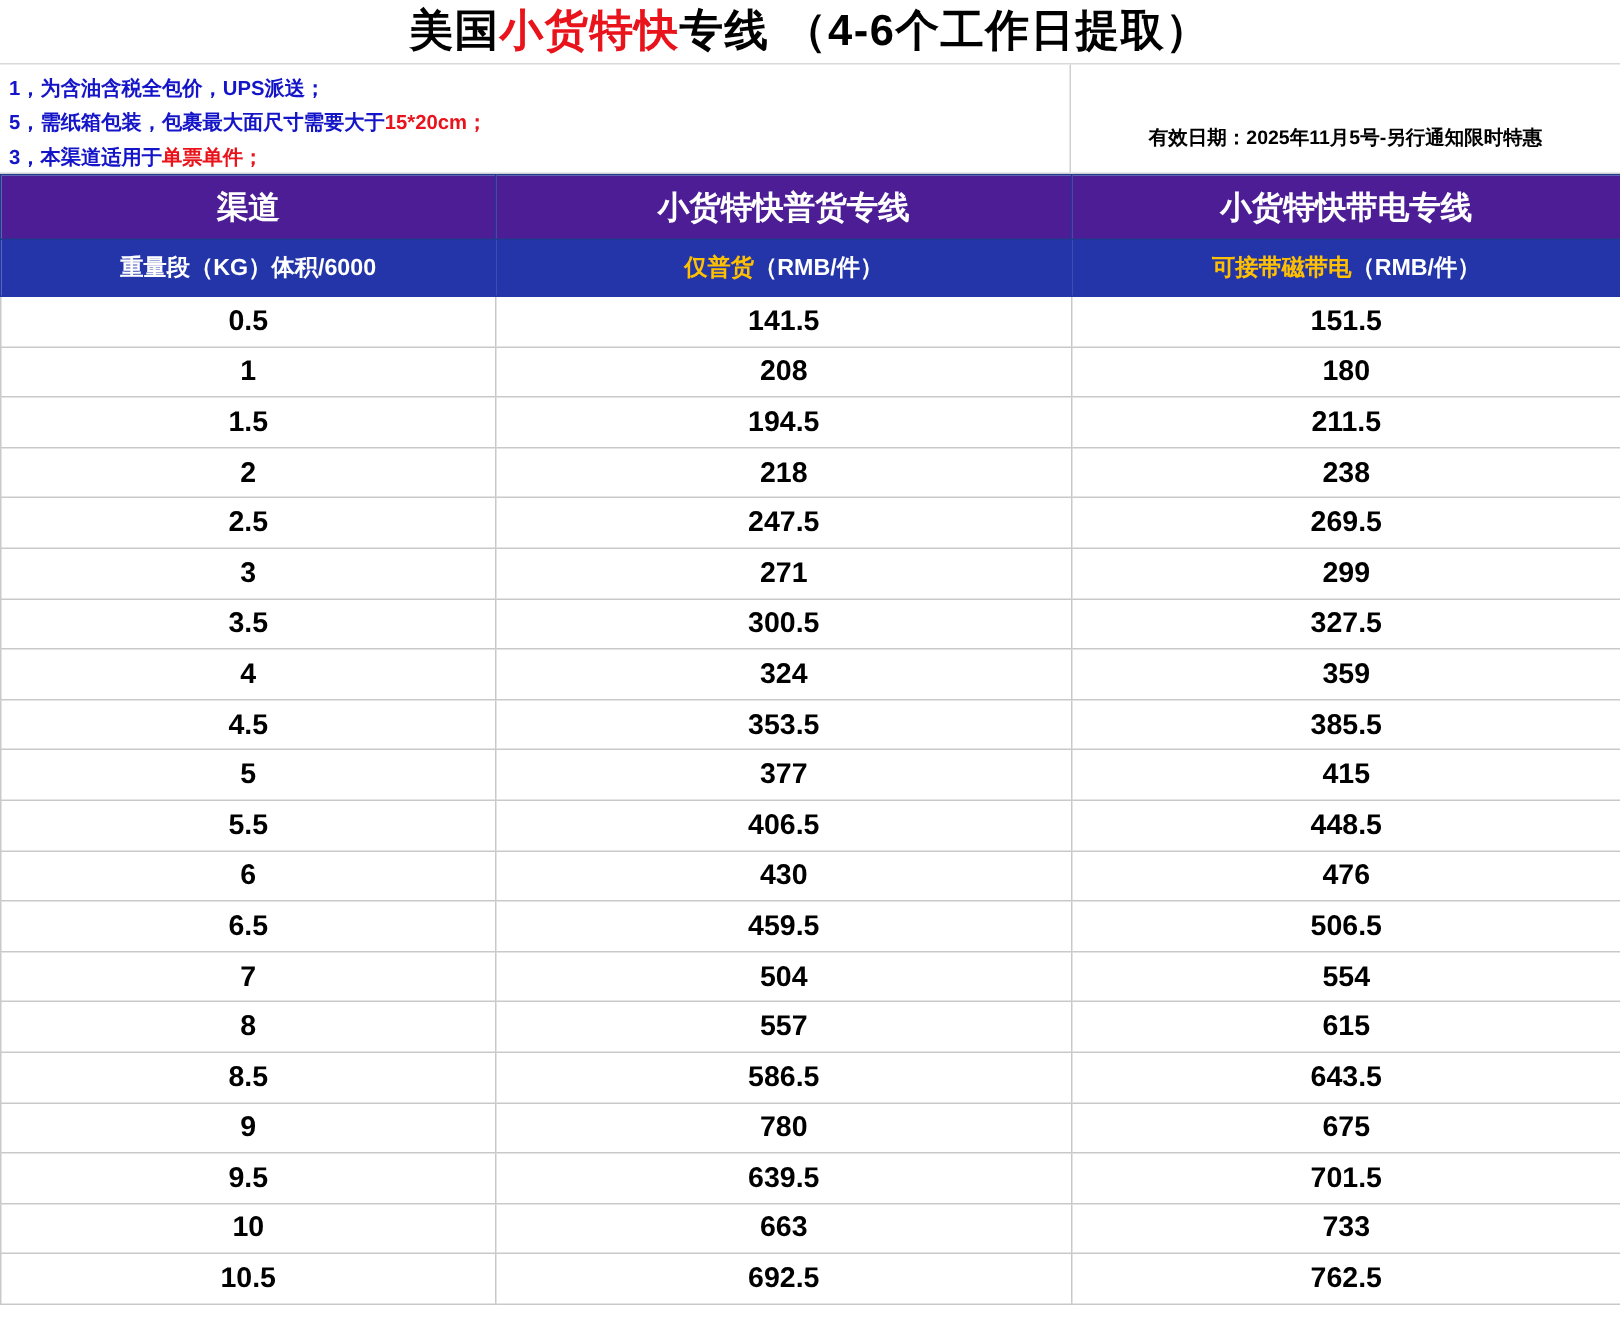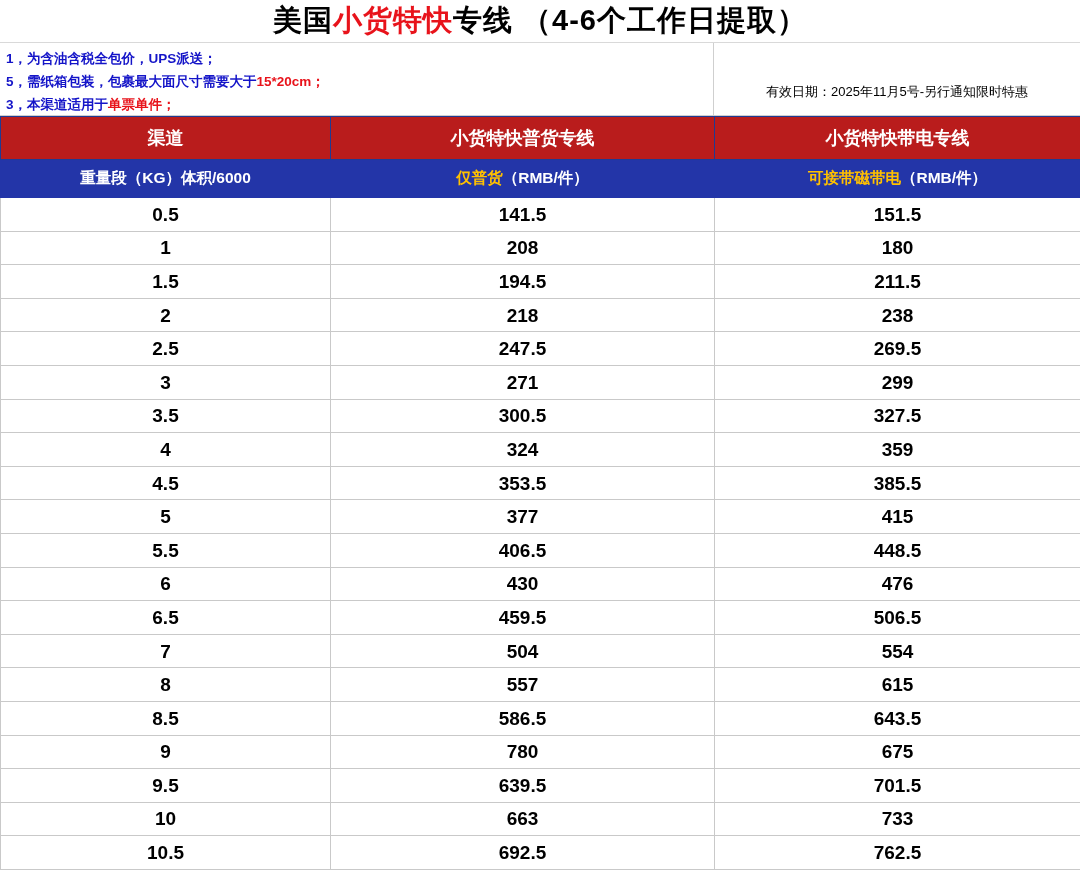--- a/index.html
+++ b/index.html
@@ -59,44 +59,44 @@
   .validity {
     flex: 1;
     display: flex;
     align-items: center;
     justify-content: center;
     padding-top: 26px;
     box-sizing: border-box;
   }
   .validity-text {
     font-size: 13px;
-    font-weight: normal;
+    font-weight: bold;
     color: #000;
     white-space: nowrap;
   }
 
   
   table.rates {
     border-collapse: collapse;
     width: 1080px;
     table-layout: fixed;
   }
   table.rates col.c1 { width: 330px; }
   table.rates col.c2 { width: 384px; }
   table.rates col.c3 { width: 366px; }
 
   table.rates th, table.rates td {
     border: 1px solid #c9c9c9;
     text-align: center;
     vertical-align: middle;
   }
   tr.head1 th {
-    background: #b91c1c;
+    background: #4c1d95;
     color: #ffffff;
-    font-size: 18px;
+    font-size: 21px;
     font-weight: bold;
     height: 40px;
     border-color: #1f3a93;
   }
   tr.head2 th {
     background: #2335a8;
     color: #ffffff;
     font-size: 15.5px;
     font-weight: bold;
     height: 35px;

